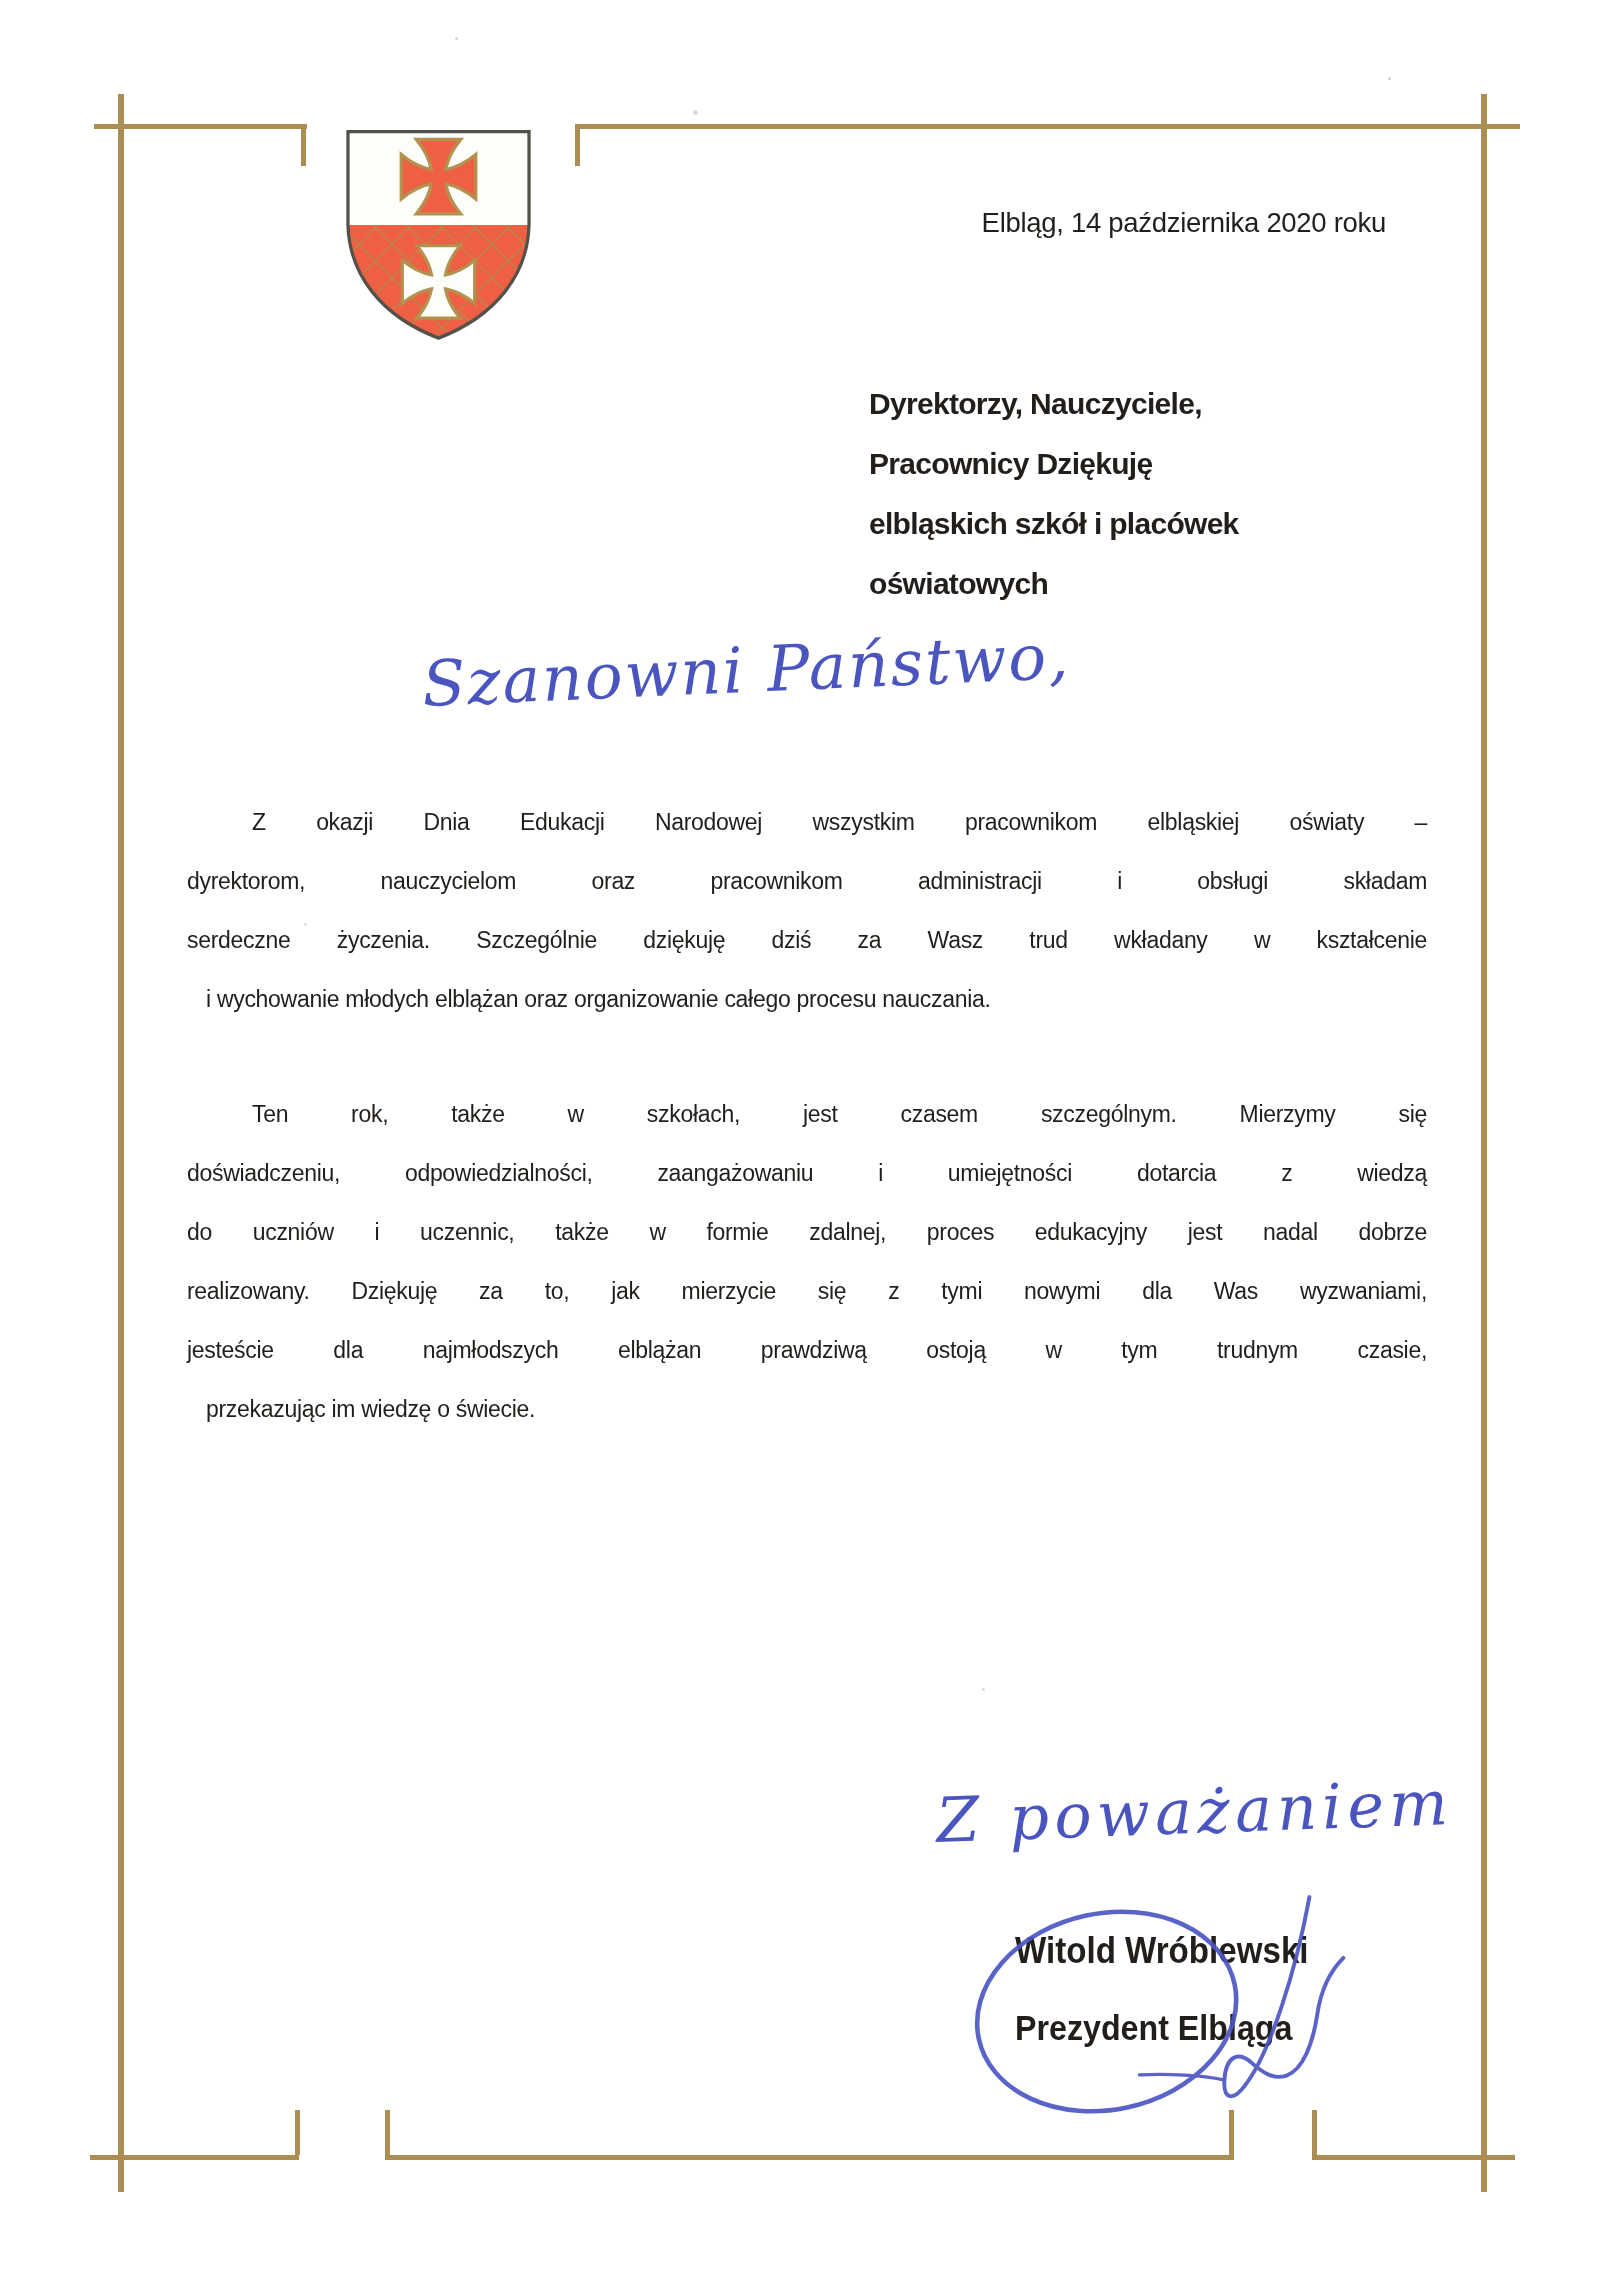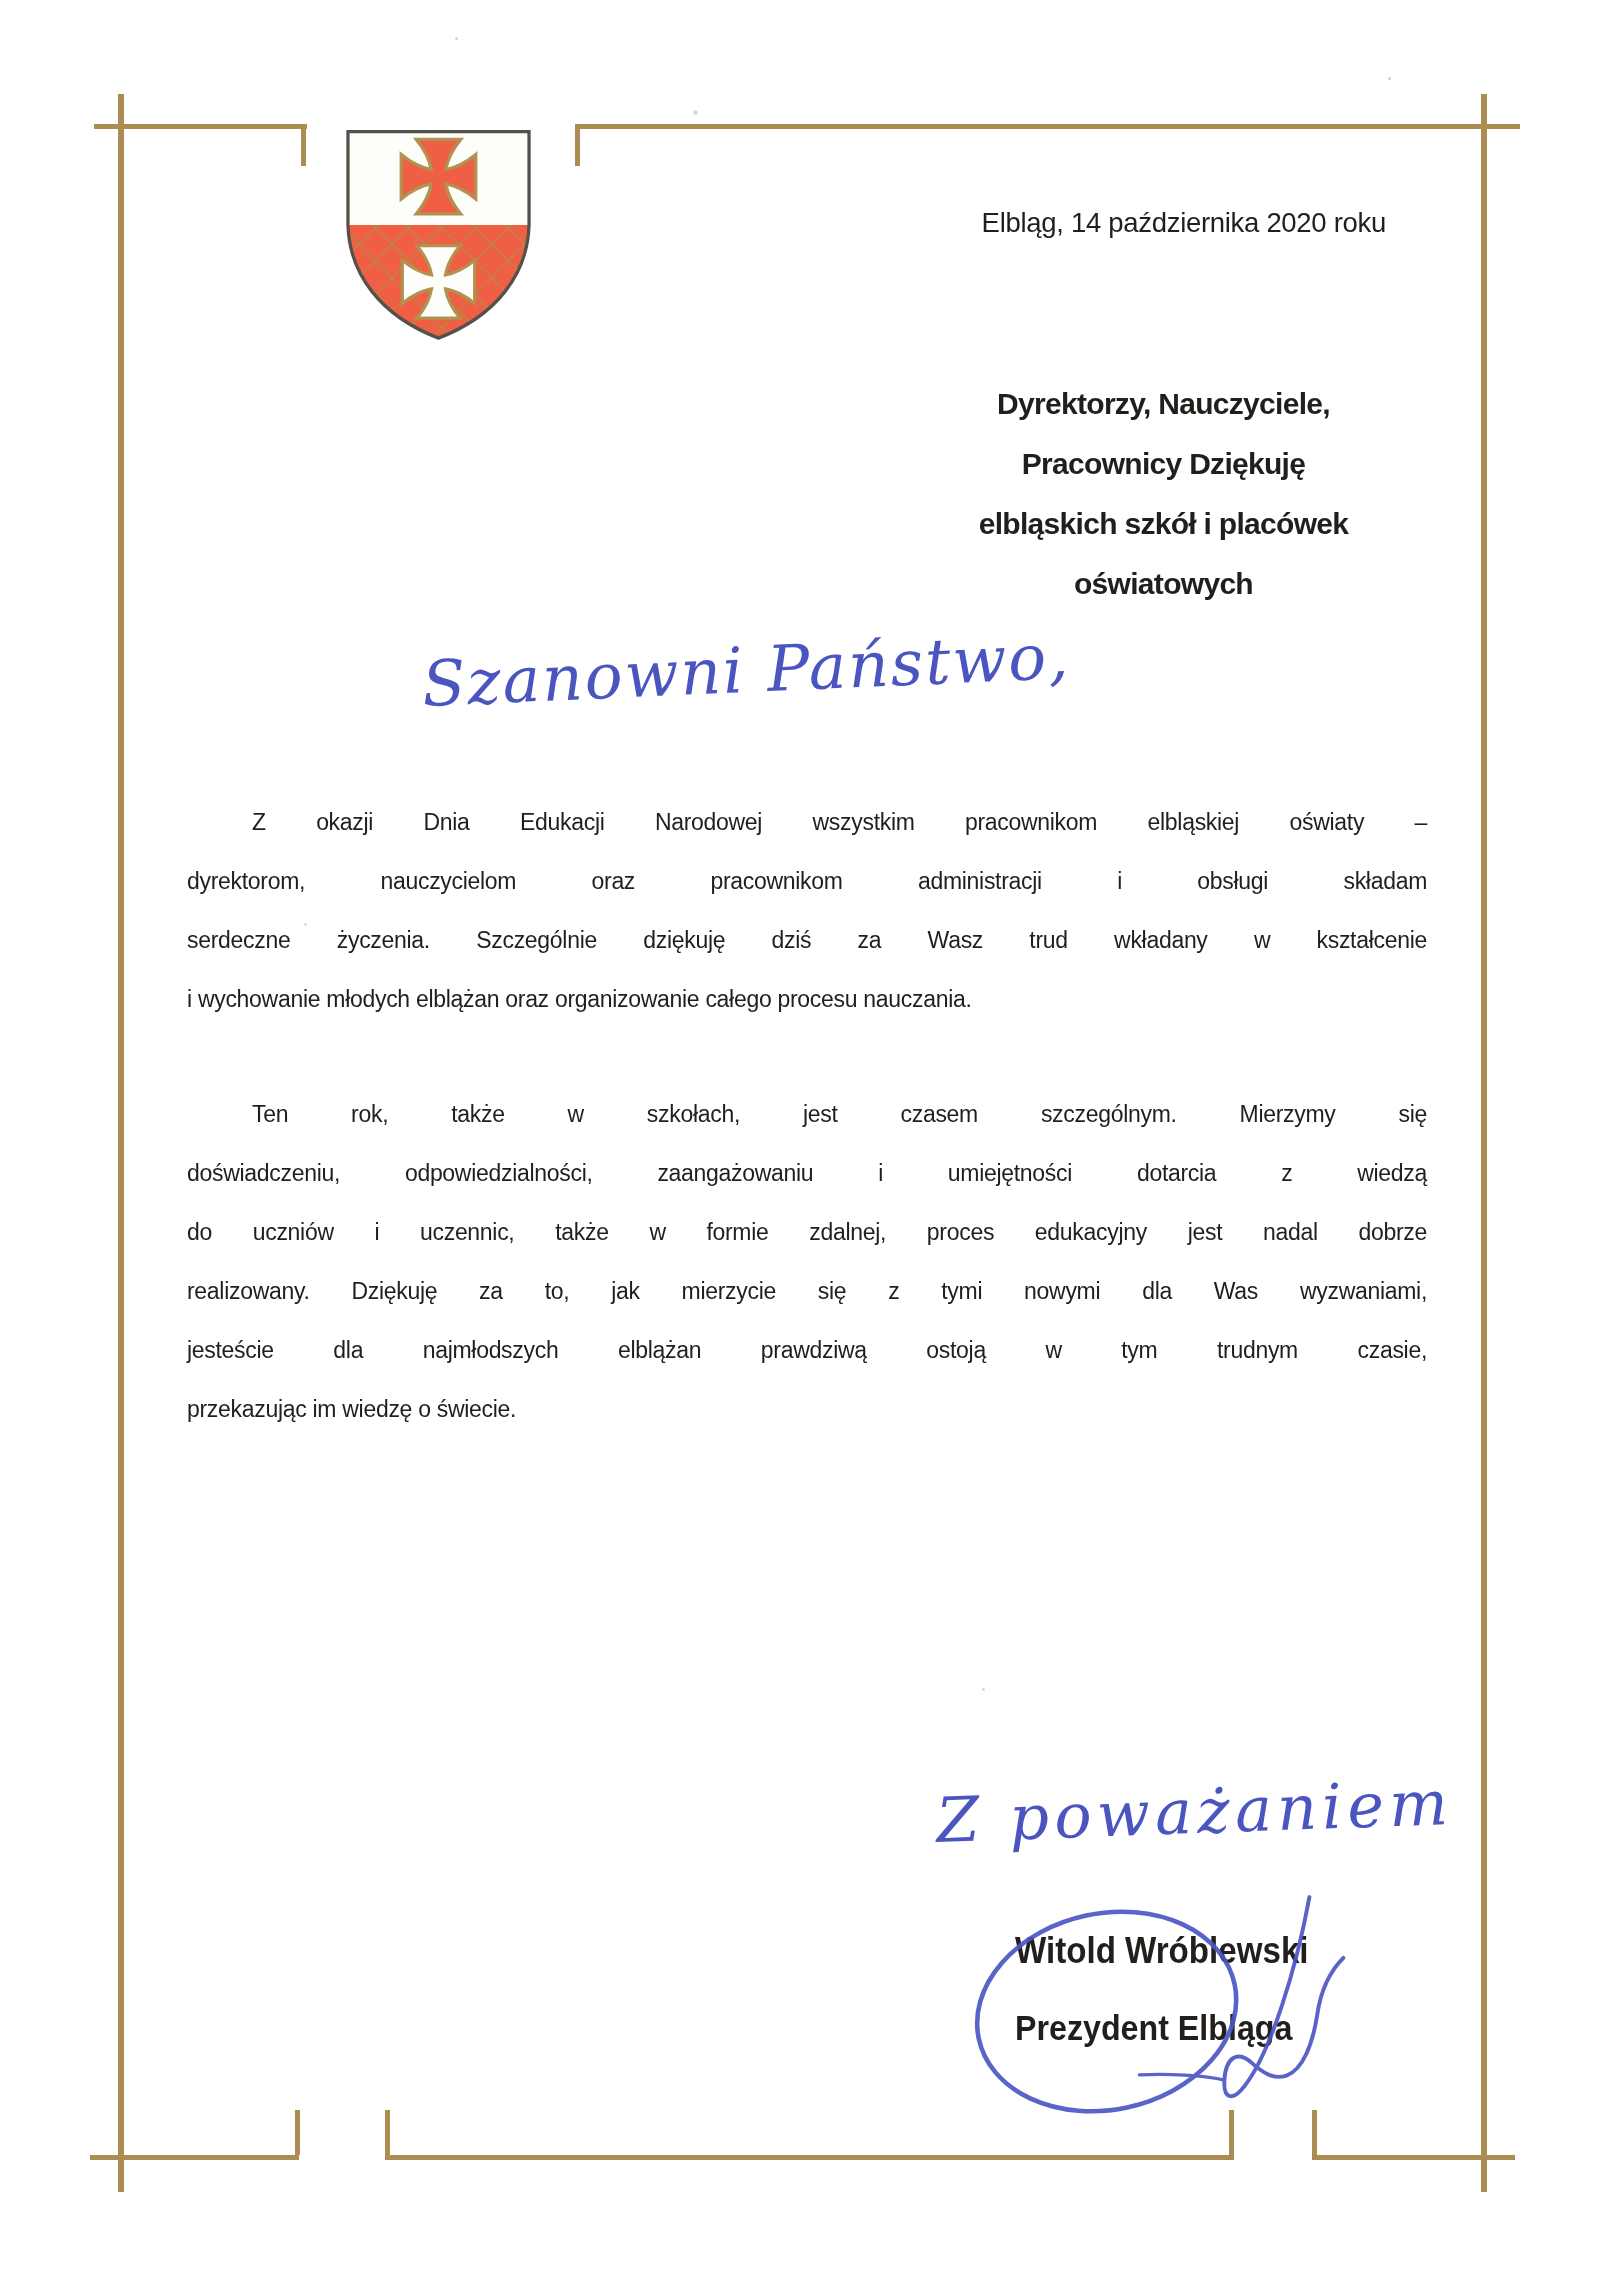--- a/index.html
+++ b/index.html
@@ -11,40 +11,40 @@
   
   .gold { position:absolute; background:#ab8c52; }
   .v-rule { width:5.9px; }
   .h-rule { height:5.2px; }
   
   .date-line {
     position:absolute; top:207px; left:862px; width:524px;
     font-size:27.5px; line-height:31px; text-align:right; letter-spacing:-0.3px;
   }
   
-  .recipient { position:absolute; left:869px; top:374px; width:589px;text-align:center; }
+  .recipient { position:absolute; left:869px; top:374px; width:589px; }
   .rec-line {
     height:60px; line-height:60px; font-weight:bold; font-size:30px; letter-spacing:-0.7px;
   }
   
   .hand {
     position:absolute; font-family:"DejaVu Serif", serif; font-style:italic;
     color:#4b55c0; white-space:nowrap;
   }
   .greeting { left:422px; top:634px; font-size:63px; letter-spacing:2px; transform:rotate(-2.5deg); }
   .closing  { left:936px; top:1775px; font-size:62px; letter-spacing:5.2px; transform:rotate(-2deg); }
   
   .para { position:absolute; left:187px; width:1240px; }
   .p1 { top:793px; } .p2 { top:1085px; } .p3 { top:1558px; }
   .bodyline {
     height:59px; line-height:59px; font-size:23px; letter-spacing:-0.3px;
     text-align:justify; text-align-last:justify; white-space:normal;
   }
   .bodyline.first { text-indent:65px; }
-  .bodyline.last  { text-align-last:left; }
+  .bodyline.last  { text-align-last:left;margin-left:19px; }
   
   .sig-name, .sig-title {
     position:absolute; left:1015px; font-weight:bold; white-space:nowrap;
     transform:scaleX(0.92); transform-origin:left top;
   }
   .sig-name  { top:1930px; font-size:36px; }
   .sig-title { top:2008px; font-size:35px; }
   .sig-scribble { position:absolute; left:943px; top:1884px; }
   .arms { position:absolute; left:342px; top:127px; }
   

